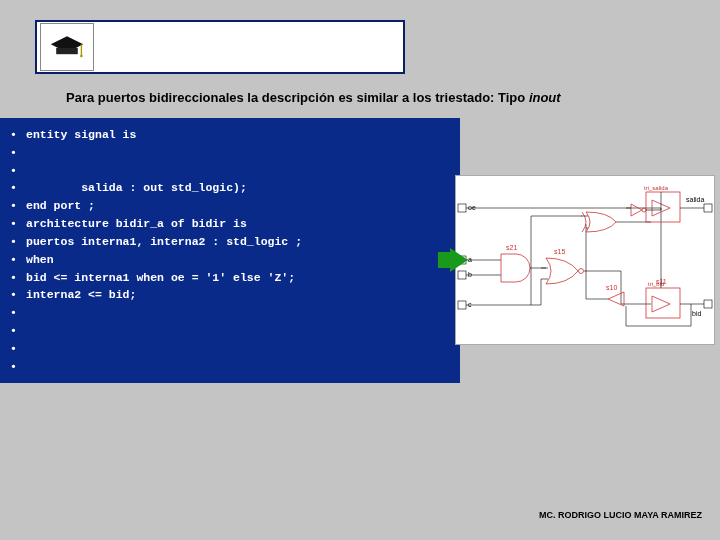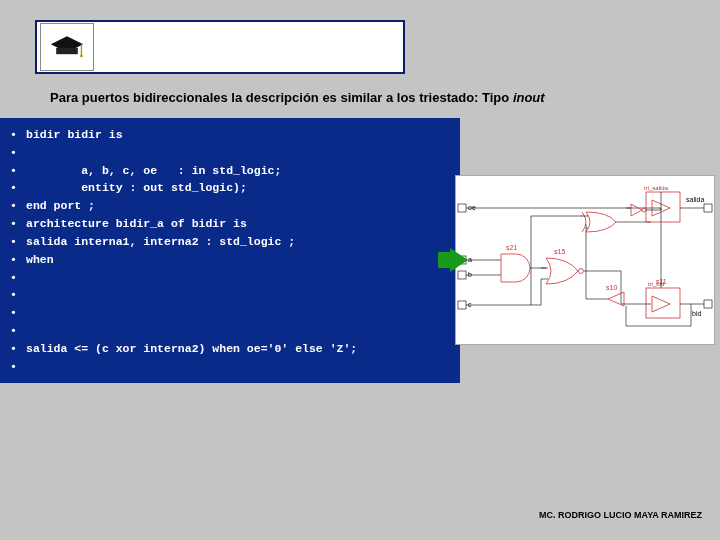--- a/index.html
+++ b/index.html
@@ -29,21 +29,21 @@
     border: 1px solid #888;
     background: #fff;
     display: flex;
     align-items: center;
     justify-content: center;
   }
   .logo-box svg { width: 36px; height: 30px; }
   .subtitle {
     position: absolute;
     top: 90px;
-    left: 50px;
+    left: 66px;
     font-size: 13px;
     font-weight: bold;
     color: #000;
   }
   .subtitle .inout { font-style: italic; }
   .code-panel {
     position: absolute;
     top: 118px;
     left: 0;
     width: 460px;
@@ -115,65 +115,65 @@
   </div>
 </div>
 
 <div class="subtitle">
   <span>Para puertos bidireccionales la descripción es similar a los triestado: Tipo </span><span class="inout">inout</span>
 </div>
 
 <div class="code-panel">
   <div class="code-line">
       <span class="bullet">•</span>
-      <span class="linetxt">bidir bidir is</span>
-    </div>
-  <div class="code-line">
-      <span class="bullet">•</span>
-    </div>
-  <div class="code-line">
-      <span class="bullet">•</span>
-      <span class="linetxt">        a, b, c, oe   : in std_logic;</span>
-    </div>
-  <div class="code-line">
-      <span class="bullet">•</span>
-      <span class="linetxt">        entity : out std_logic);</span>
+      <span class="linetxt">entity signal is</span>
+    </div>
+  <div class="code-line">
+      <span class="bullet">•</span>
+    </div>
+  <div class="code-line">
+      <span class="bullet">•</span>
+    </div>
+  <div class="code-line">
+      <span class="bullet">•</span>
+      <span class="linetxt">        salida : out std_logic);</span>
     </div>
   <div class="code-line">
       <span class="bullet">•</span>
       <span class="linetxt">end port ;</span>
     </div>
   <div class="code-line">
       <span class="bullet">•</span>
       <span class="linetxt">architecture bidir_a of bidir is</span>
     </div>
   <div class="code-line">
       <span class="bullet">•</span>
-      <span class="linetxt">salida interna1, interna2 : std_logic ;</span>
+      <span class="linetxt">puertos interna1, interna2 : std_logic ;</span>
     </div>
   <div class="code-line">
       <span class="bullet">•</span>
       <span class="linetxt">when</span>
     </div>
   <div class="code-line">
       <span class="bullet">•</span>
-    </div>
-  <div class="code-line">
-      <span class="bullet">•</span>
+      <span class="linetxt">bid &lt;= interna1 when oe = '1' else 'Z';</span>
+    </div>
+  <div class="code-line">
+      <span class="bullet">•</span>
+      <span class="linetxt">interna2 &lt;= bid;</span>
     </div>
   <div class="code-line">
       <span class="bullet">•</span>
       <span class="linetxt"></span>
     </div>
   <div class="code-line">
       <span class="bullet">•</span>
     </div>
   <div class="code-line">
       <span class="bullet">•</span>
-      <span class="linetxt">salida &lt;= (c xor interna2) when oe='0' else 'Z';</span>
     </div>
   <div class="code-line">
       <span class="bullet">•</span>
     </div>
 </div>
 
 <div class="arrow-stem"></div>
 <div class="arrow"></div>
 
 <div class="diagram">

